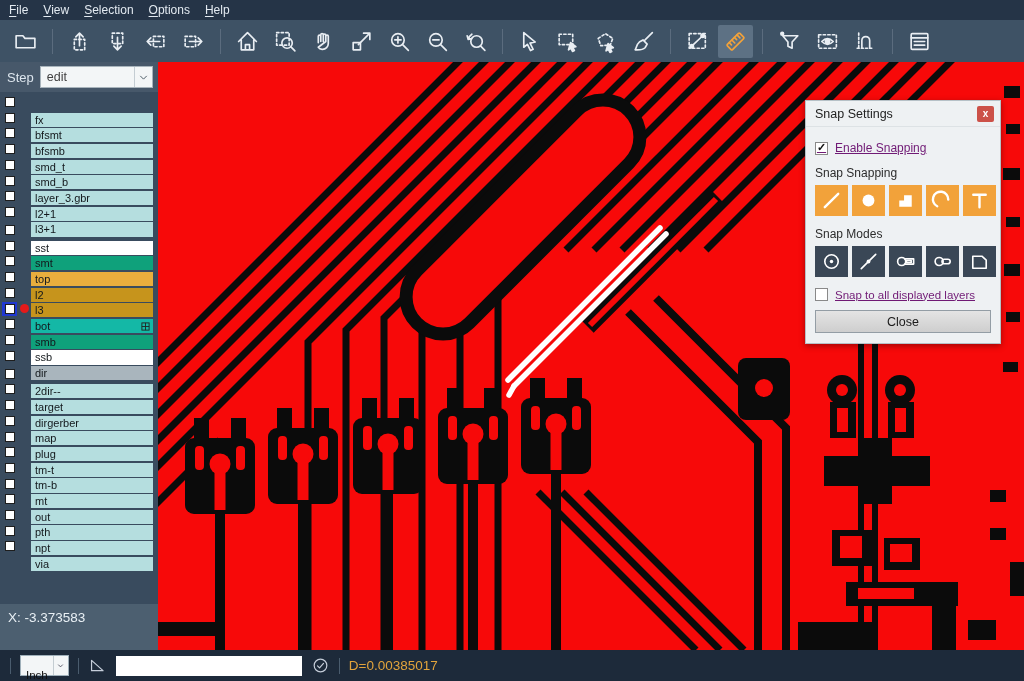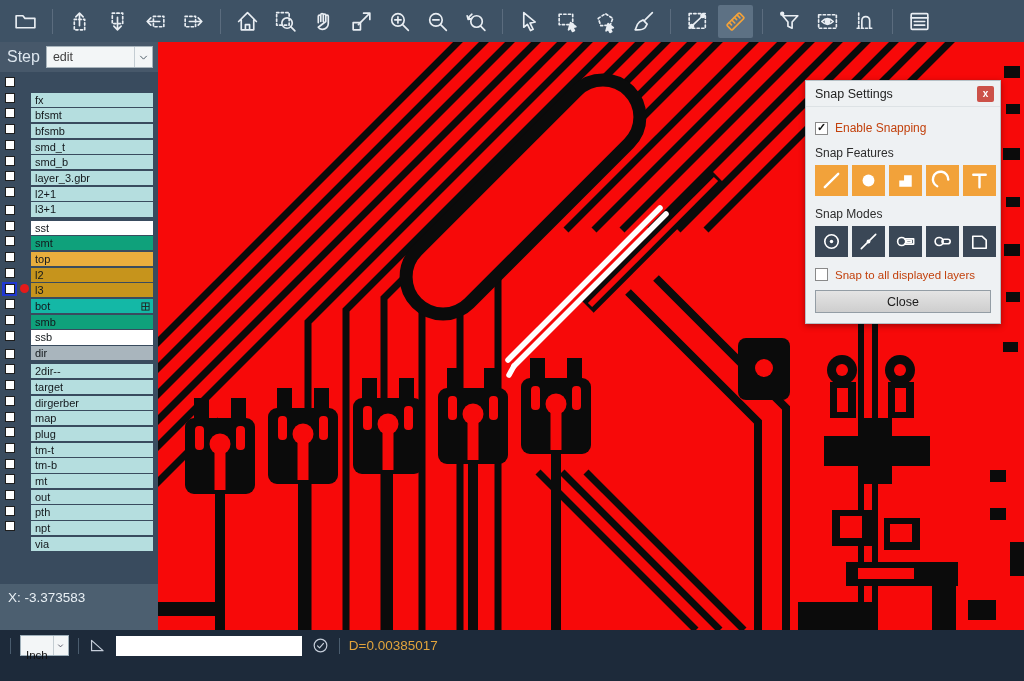--- a/index.html
+++ b/index.html
@@ -16,21 +16,21 @@
   .tb-btn{width:35px;height:33px;display:flex;align-items:center;justify-content:center;border-radius:2px;flex:none;}
   .tb-btn svg{width:25px;height:25px;stroke:#e9eef3;fill:none;stroke-width:1.6;stroke-linecap:round;stroke-linejoin:round;}
   .tb-btn.active{background:#5d7184;}
   .tb-btn.active svg{stroke:var(--accent-orange);}
   .tb-sep{width:1px;height:25px;background:#5b6c7e;margin:0 6px;flex:none;}
 
   
   .main{display:flex;height:588px;}
   .leftpanel{width:158px;flex:none;background:var(--panel-bg);position:relative;}
   .steprow{height:30px;background:#47586a;display:flex;align-items:center;padding:0 5px 0 7px;gap:6px;}
-  .steplabel{color:#dde6ee;font-size:16px;}
+  .steplabel{color:#dde6ee;font-size:13px;}
   .stepselect{flex:1;height:22px;background:#f3f6f7;border:1px solid #a8b4bc;display:flex;align-items:center;justify-content:space-between;padding-left:6px;font-size:12.5px;color:#404040;}
   .stepselect .chev{width:18px;height:100%;border-left:1px solid #c4cdd3;display:flex;align-items:center;justify-content:center;}
   .stepselect .chev svg{width:13px;height:13px;stroke:#4c5a66;fill:none;stroke-width:1.8;}
 
   .layers{padding-top:3px;}
   .layer-group{margin-bottom:4px;}
   .lrow{display:flex;align-items:center;height:14.2px;margin-bottom:1.5px;}
   .lchkcell{width:15px;height:14px;margin-left:2px;display:flex;align-items:center;justify-content:center;flex:none;}
   .lchk{width:10px;height:10px;background:#fff;border:1.5px solid #1e1e1e;}
   .lrow.active .lchkcell{background:#2038d0;}
@@ -43,21 +43,21 @@
 
   
   .canvas{position:relative;flex:1;overflow:hidden;background:var(--canvas-red);cursor:crosshair;}
   .canvas svg.pcb{display:block;}
 
   
   .dialog{position:absolute;left:647px;top:38px;width:196px;background:var(--dialog-bg);border:1px solid #b6c1c7;box-shadow:0 2px 6px rgba(0,0,0,.35);font-size:12px;}
   .dlg-title{height:26px;display:flex;align-items:center;justify-content:space-between;padding:0 6px 0 9px;color:#222;font-size:12.5px;border-bottom:1px solid #dde2e5;}
   .dlg-close{width:17px;height:16px;background:var(--dialog-close);color:#fff;font-size:10px;font-weight:bold;display:flex;align-items:center;justify-content:center;border-radius:2px;cursor:pointer;}
   .dlg-body{padding:8px 9px 10px;}
-  .chkrow{display:flex;align-items:center;gap:7px;color:#c2410c;margin-top:6px;}
+  .chkrow{display:flex;align-items:center;gap:7px;color:#701a75;margin-top:6px;text-decoration:underline;}
   .chk{width:13px;height:13px;background:#fff;border:1px solid #898989;display:flex;align-items:center;justify-content:center;font-size:11px;color:#111;flex:none;}
   .chk.checked::after{content:"✓";font-weight:bold;margin-top:-1px;}
   .dlg-label{margin-top:11px;color:#2c2c2c;}
   .btnrow{display:flex;gap:4px;margin-top:5px;}
   .snapbtn{width:33px;height:31px;display:flex;align-items:center;justify-content:center;flex:none;cursor:pointer;}
   .snapbtn.feature{background:var(--accent-orange);}
   .snapbtn.mode{background:#3a4756;}
   .snapbtn svg{width:23px;height:23px;fill:none;}
   .snapbtn.feature svg{stroke:#fff;stroke-width:2.5;stroke-linecap:round;}
   .snapbtn.mode svg{stroke:#fff;stroke-width:1.7;stroke-linecap:round;stroke-linejoin:round;}
@@ -74,20 +74,27 @@
   .sb-icon{display:flex;}
   .sb-icon svg{width:19px;height:19px;stroke:#c6ceda;fill:none;stroke-width:1.5;stroke-linecap:round;stroke-linejoin:round;}
   .sb-input{width:186px;height:20px;border:none;background:#fff;font-family:inherit;font-size:12px;outline:none;padding:0 4px;}
   .distance{color:var(--distance-orange);font-size:13.5px;}
 </style>
 </head>
 <body>
 
 <div class="app">
 
+  <div class="menubar" id="menubar">
+      <span class="menu-item"><u>F</u>ile</span>
+      <span class="menu-item"><u>V</u>iew</span>
+      <span class="menu-item"><u>S</u>election</span>
+      <span class="menu-item"><u>O</u>ptions</span>
+      <span class="menu-item"><u>H</u>elp</span>
+    </div>
 
   <div class="toolbar" id="toolbar">
       <div class="tb-btn">
         <svg viewBox="0 0 24 24">
           <path d="M3 18 V6.5 h6.5 l2 2.5 H21 V18 Z"></path>
         </svg>
       </div>
       <div class="tb-sep"></div>
       <div class="tb-btn">
         <svg viewBox="0 0 24 24">
@@ -657,21 +664,21 @@
       <div class="dialog">
         <div class="dlg-title">
           <span>Snap Settings</span>
           <div class="dlg-close">x</div>
         </div>
         <div class="dlg-body">
           <label class="chkrow">
             <span class="chk checked"></span>
             <span>Enable Snapping</span>
           </label>
-          <div class="dlg-label">Snap Features</div>
+          <div class="dlg-label">Snap Snapping</div>
           <div class="btnrow" id="snap-features">
               <div class="snapbtn feature">
                 <svg viewBox="0 0 24 24">
                   <path d="M5 19 L19 5"></path>
                 </svg>
               </div>
               <div class="snapbtn feature">
                 <svg viewBox="0 0 24 24">
                   <circle cx="12" cy="12" r="6.2" fill="#fff" stroke="none"></circle>
                 </svg>

